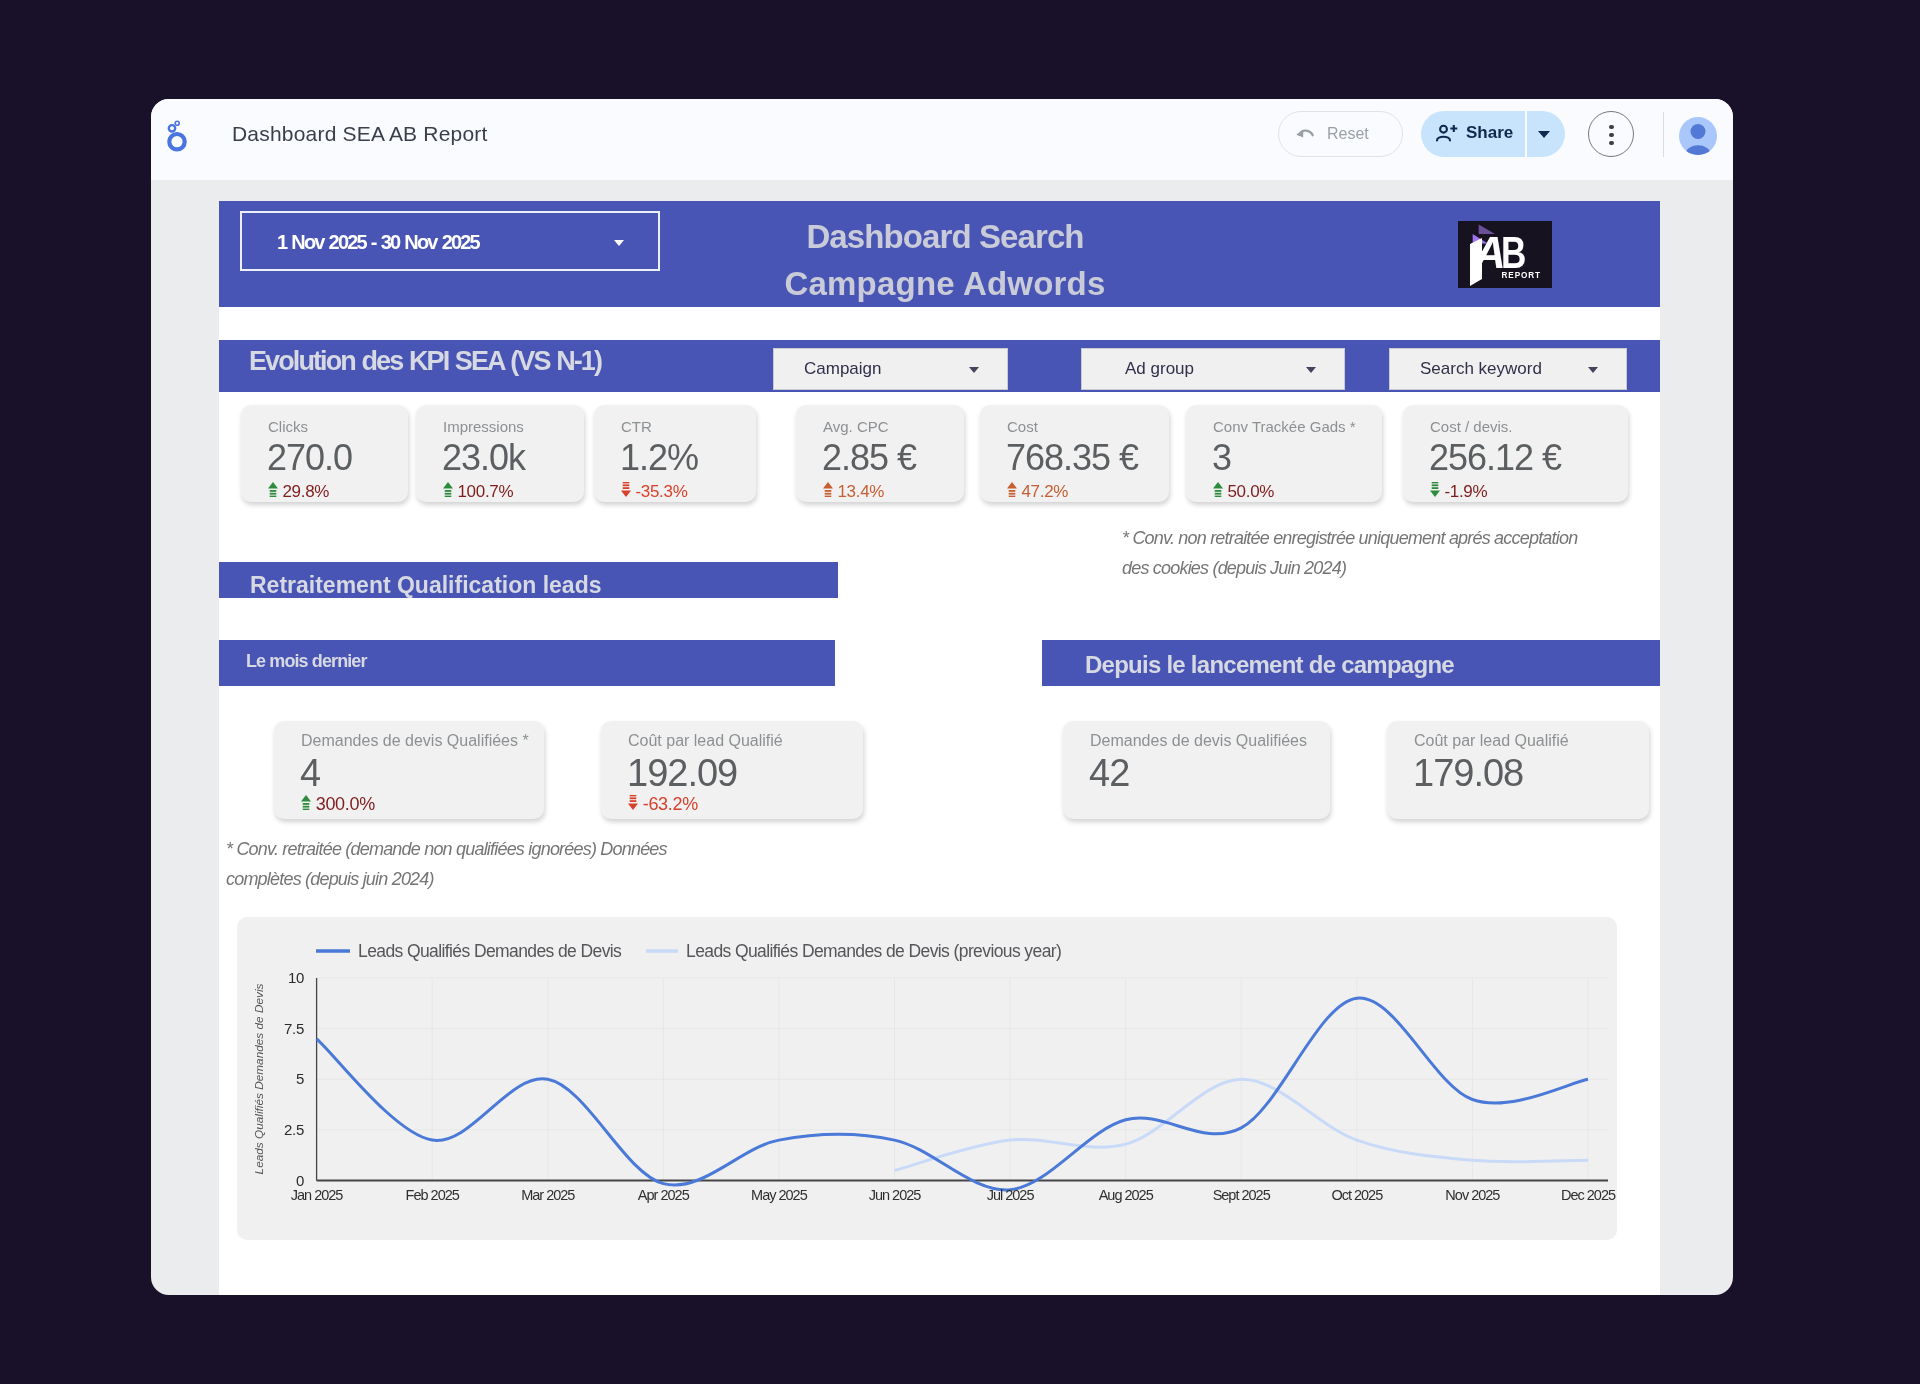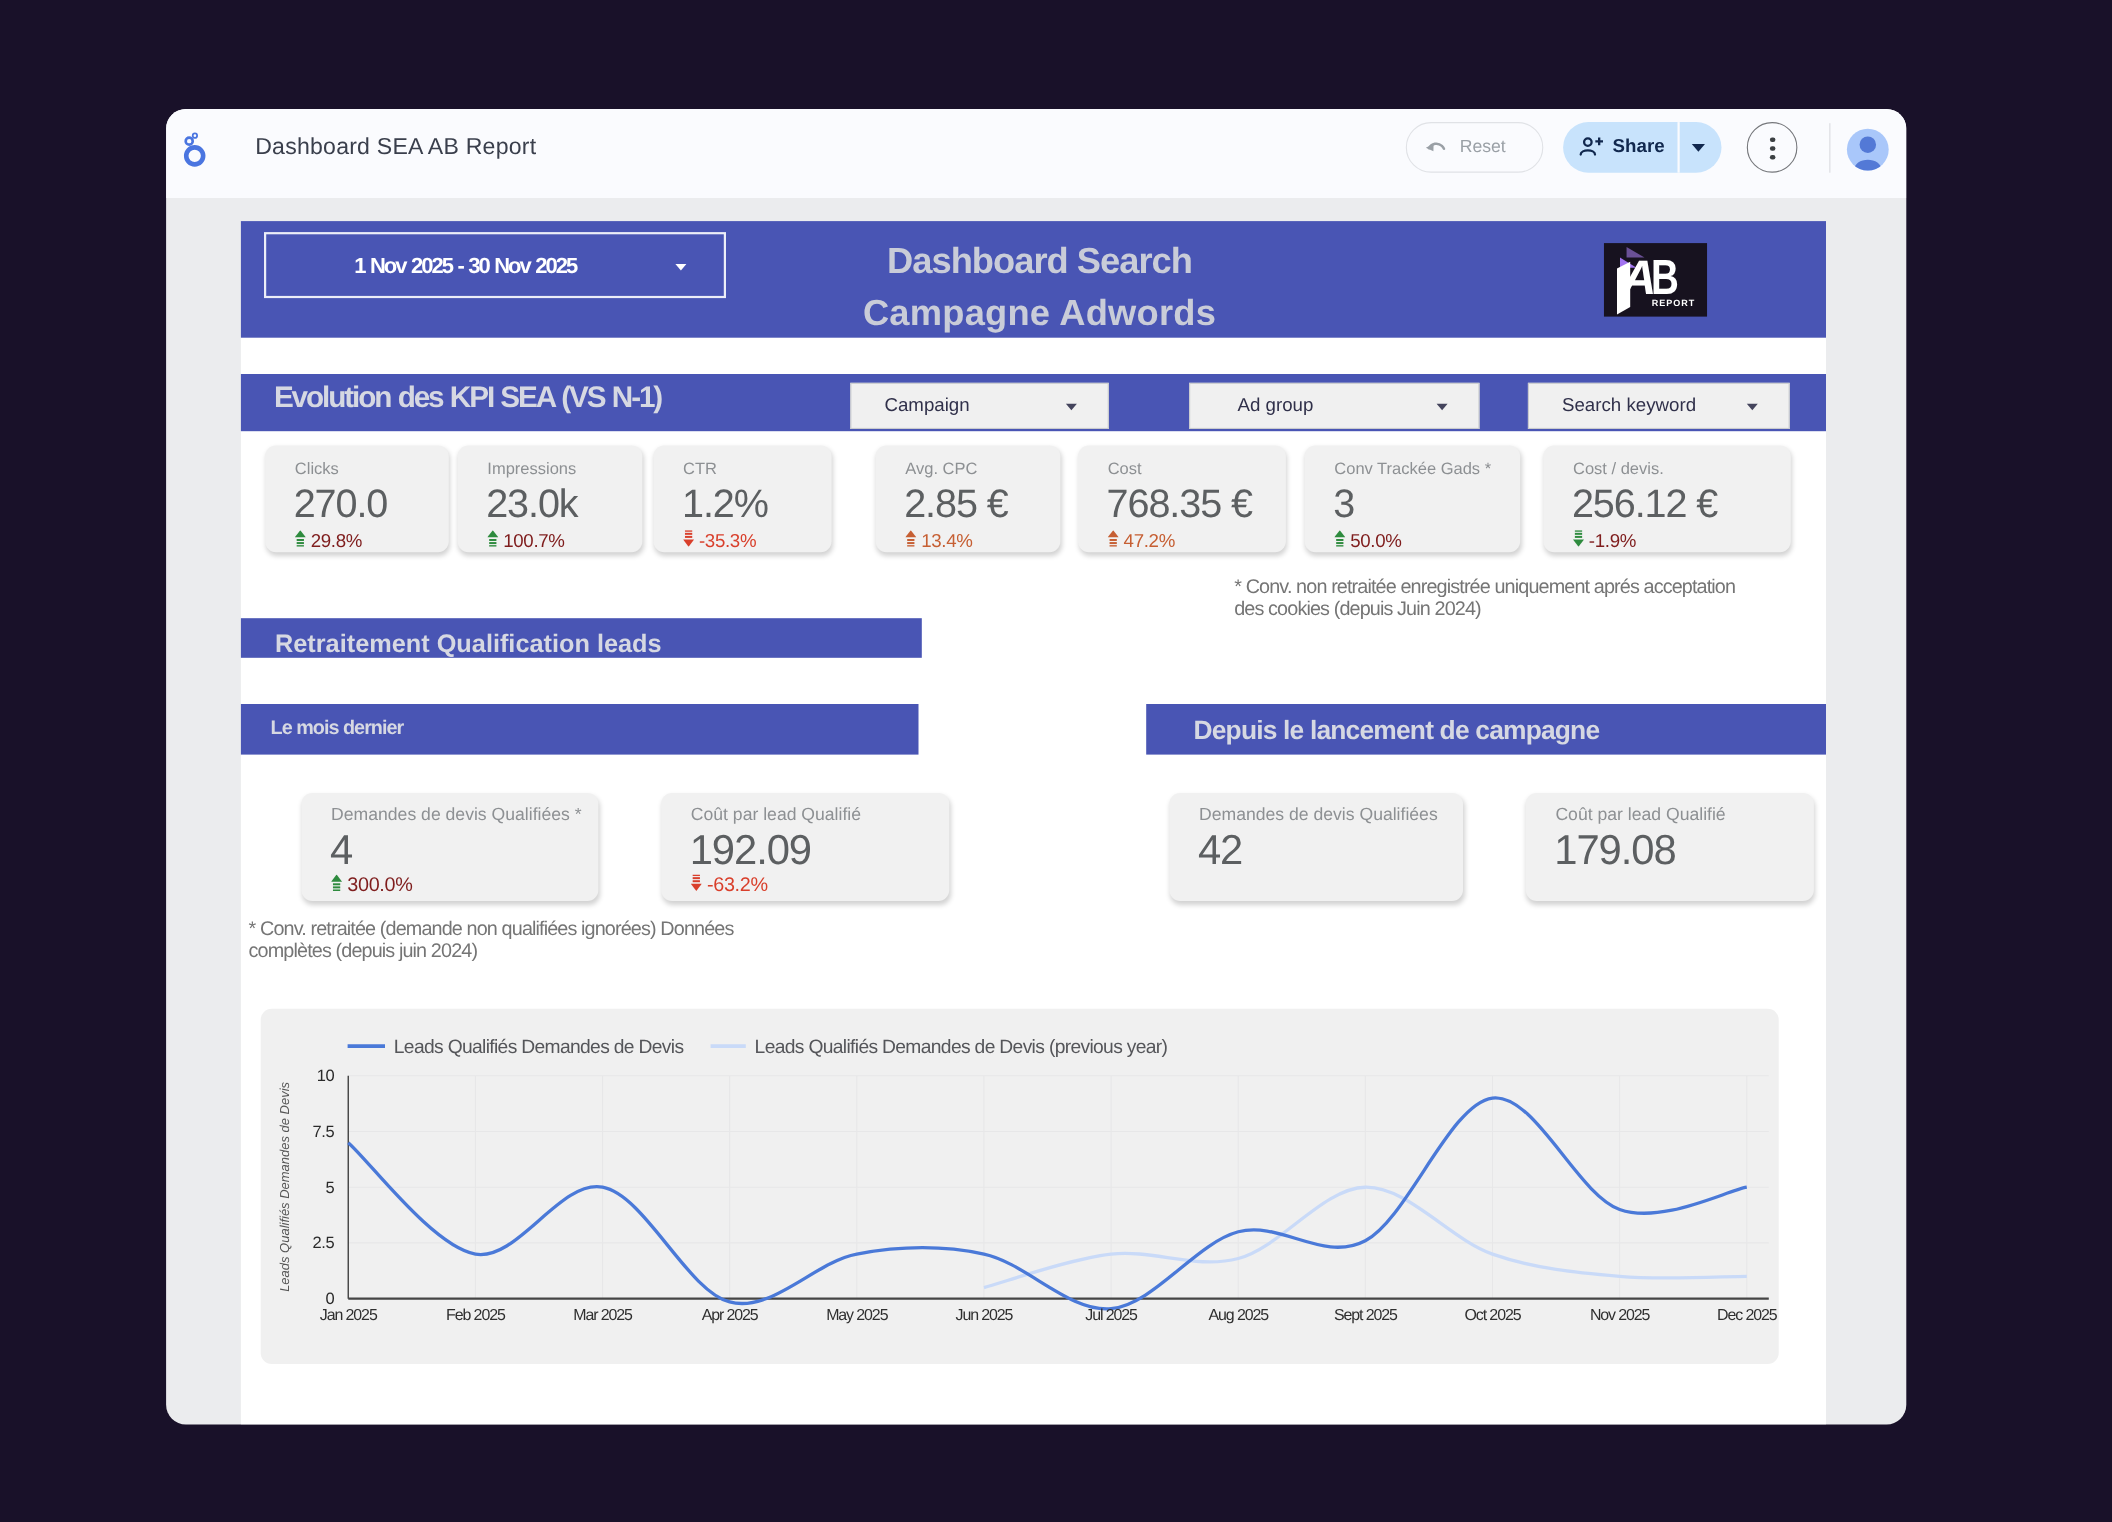--- a/index.html
+++ b/index.html
@@ -8,21 +8,21 @@
 #topbar { position:absolute; left:0; top:0; width:100%; height:81px; background:#fafbfe; }
 #title { position:absolute; left:61px; top:23px; font-size:21px; color:#3a3f4c; letter-spacing:0.2px;margin-left:20px; }
 #canvas { position:absolute; left:68px; top:102px; width:1441px; height:1094px; background:#ffffff; }
 .banner { position:absolute; background:#4955b4; }
 .banner .btxt { position:absolute; font-weight:bold; color:#d6d8e2; white-space:nowrap; }
 .scard { position:absolute; background:#f1f1f1; border-radius:10px; box-shadow:1px 3px 5px rgba(0,0,0,0.18); }
 .slabel { position:absolute; left:27px; top:13px; font-size:15px; color:#8d9093; white-space:nowrap; }
 .sval { position:absolute; left:26px; top:32px; font-size:36px; letter-spacing:-1px; color:#5c5f61; white-space:nowrap; }
 .sdelta { position:absolute; left:27px; top:77px; font-size:17px; letter-spacing:-0.3px; white-space:nowrap; }
 .green { color:#7f1d1d; } .red { color:#d93f2b; } .orange { color:#c65f33; }
-.note { position:absolute; font-size:18px; color:#757575; line-height:20px; letter-spacing:-0.8px; white-space:nowrap; }
+.note { position:absolute; font-size:18px; font-style:italic; color:#757575; line-height:30px; letter-spacing:-0.8px; white-space:nowrap; }
 .filter { position:absolute; height:42px; background:#f0f0f0; border:1px solid #c9cbce; font-size:17px; color:#30304a; line-height:40px; padding-left:30px; }
 .filter .caret { position:absolute; right:28px; top:18px; width:0; height:0; border-left:5px solid transparent; border-right:5px solid transparent; border-top:6px solid #44445c; }
 </style>
 </head>
 <body>
 <div id="card">
   <div id="topbar">
     <svg width="46" height="60" style="position:absolute;left:0;top:0" viewBox="0 0 46 60">
       <circle cx="26" cy="42.7" r="7.7" fill="none" stroke="#4a75e0" stroke-width="4.2"></circle>
       <circle cx="21" cy="29.3" r="3.2" fill="none" stroke="#4a75e0" stroke-width="2.4"></circle>
@@ -61,21 +61,21 @@
       <circle cx="20" cy="20" r="19" fill="#a9c7fa"></circle>
       <g clip-path="url(#avc)">
         <circle cx="20" cy="15.5" r="7.5" fill="#5379d6"></circle>
         <path d="M7 40 C7 25.5 33 25.5 33 40 Z" fill="#5379d6"></path>
       </g>
     </svg>
   </div>
   <div id="canvas">
     <div class="banner" style="left:0;top:0;width:1441px;height:106px;">
       <div style="position:absolute;left:21px;top:10px;width:420px;height:60px;border:2px solid #eceef8;">
-        <span style="position:absolute;left:35px;top:18px;font-size:20px;font-weight:bold;color:#ffffff;letter-spacing:-1.8px;word-spacing:1.2px;margin-left:45px;">1 Nov 2025 - 30 Nov 2025</span>
+        <span style="position:absolute;left:35px;top:18px;font-size:20px;font-weight:bold;color:#ffffff;letter-spacing:-1.8px;word-spacing:1.2px;">1 Nov 2025 - 30 Nov 2025</span>
         <div style="position:absolute;left:372px;top:27px;width:0;height:0;border-left:5px solid transparent;border-right:5px solid transparent;border-top:6px solid #ffffff;"></div>
       </div>
       <div style="position:absolute;left:426px;top:11.7px;width:600px;text-align:center;font-size:33px;font-weight:bold;color:#c9ccd8;line-height:47px;"><span style="letter-spacing:-0.9px;">Dashboard Search</span><br><span style="letter-spacing:0.2px;">Campagne Adwords</span></div>
       <svg width="94" height="67" viewBox="0 0 94 67" style="position:absolute;left:1239px;top:20px">
         <rect x="0" y="0" width="94" height="67" fill="#17121f"></rect>
         <path d="M20.7 13.1 L20.7 3.6 L37 13.1 Z" fill="#6a5096"></path>
         <path d="M14.7 22.5 L14.7 13 L29.8 22.5 Z" fill="#a273f0"></path>
         <path d="M12 23 L24 17 L24 58 L12 65 Z" fill="#ffffff"></path>
         <text x="16" y="46.5" font-family="Liberation Sans,sans-serif" font-size="44" font-weight="bold" font-style="italic" fill="#ffffff">A</text>
         <text transform="translate(43 46.5) scale(0.78 1)" font-family="Liberation Sans,sans-serif" font-size="45" font-weight="bold" fill="#ffffff">B</text>

